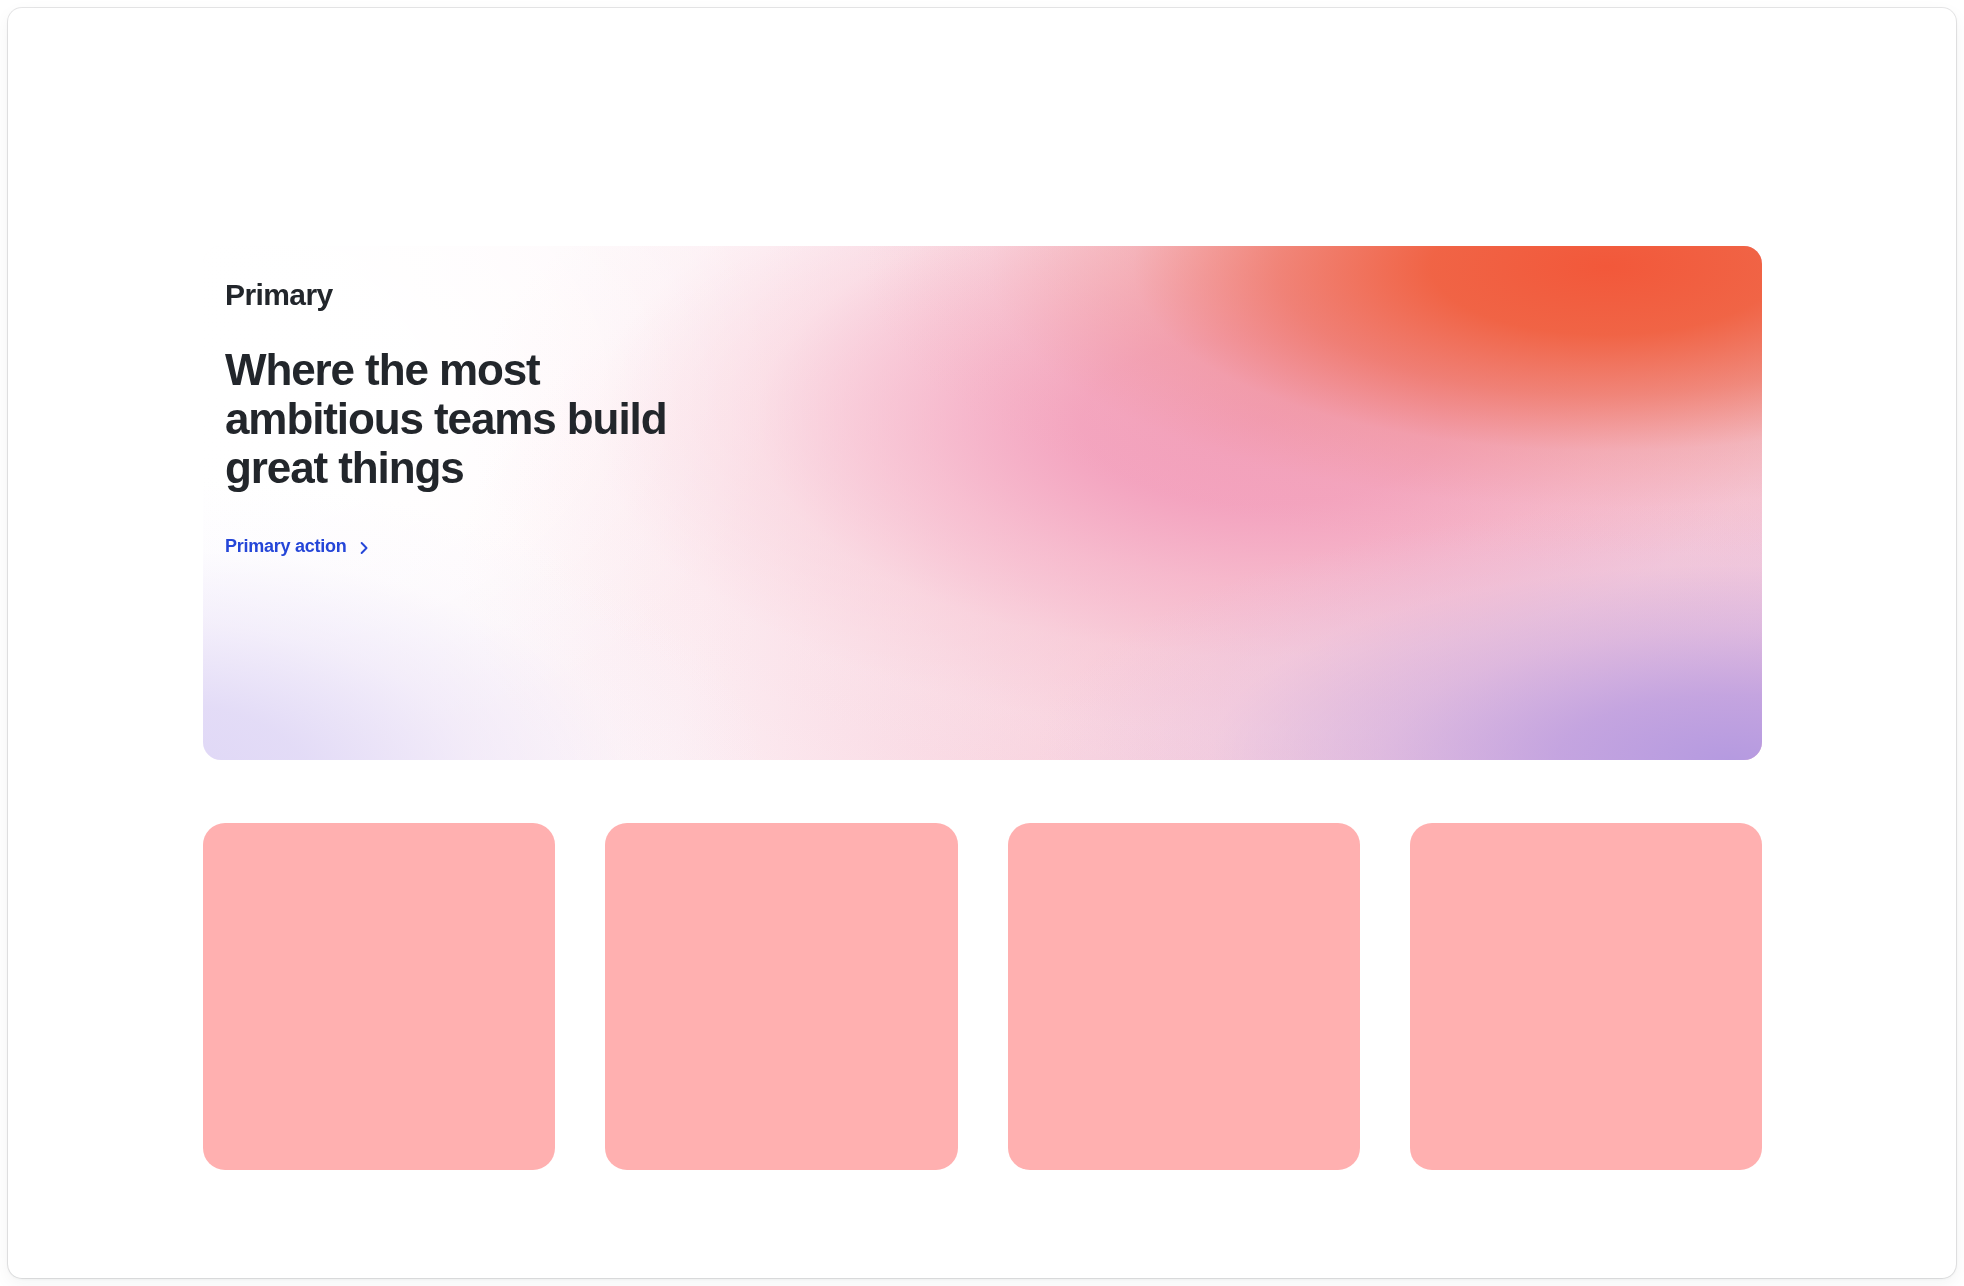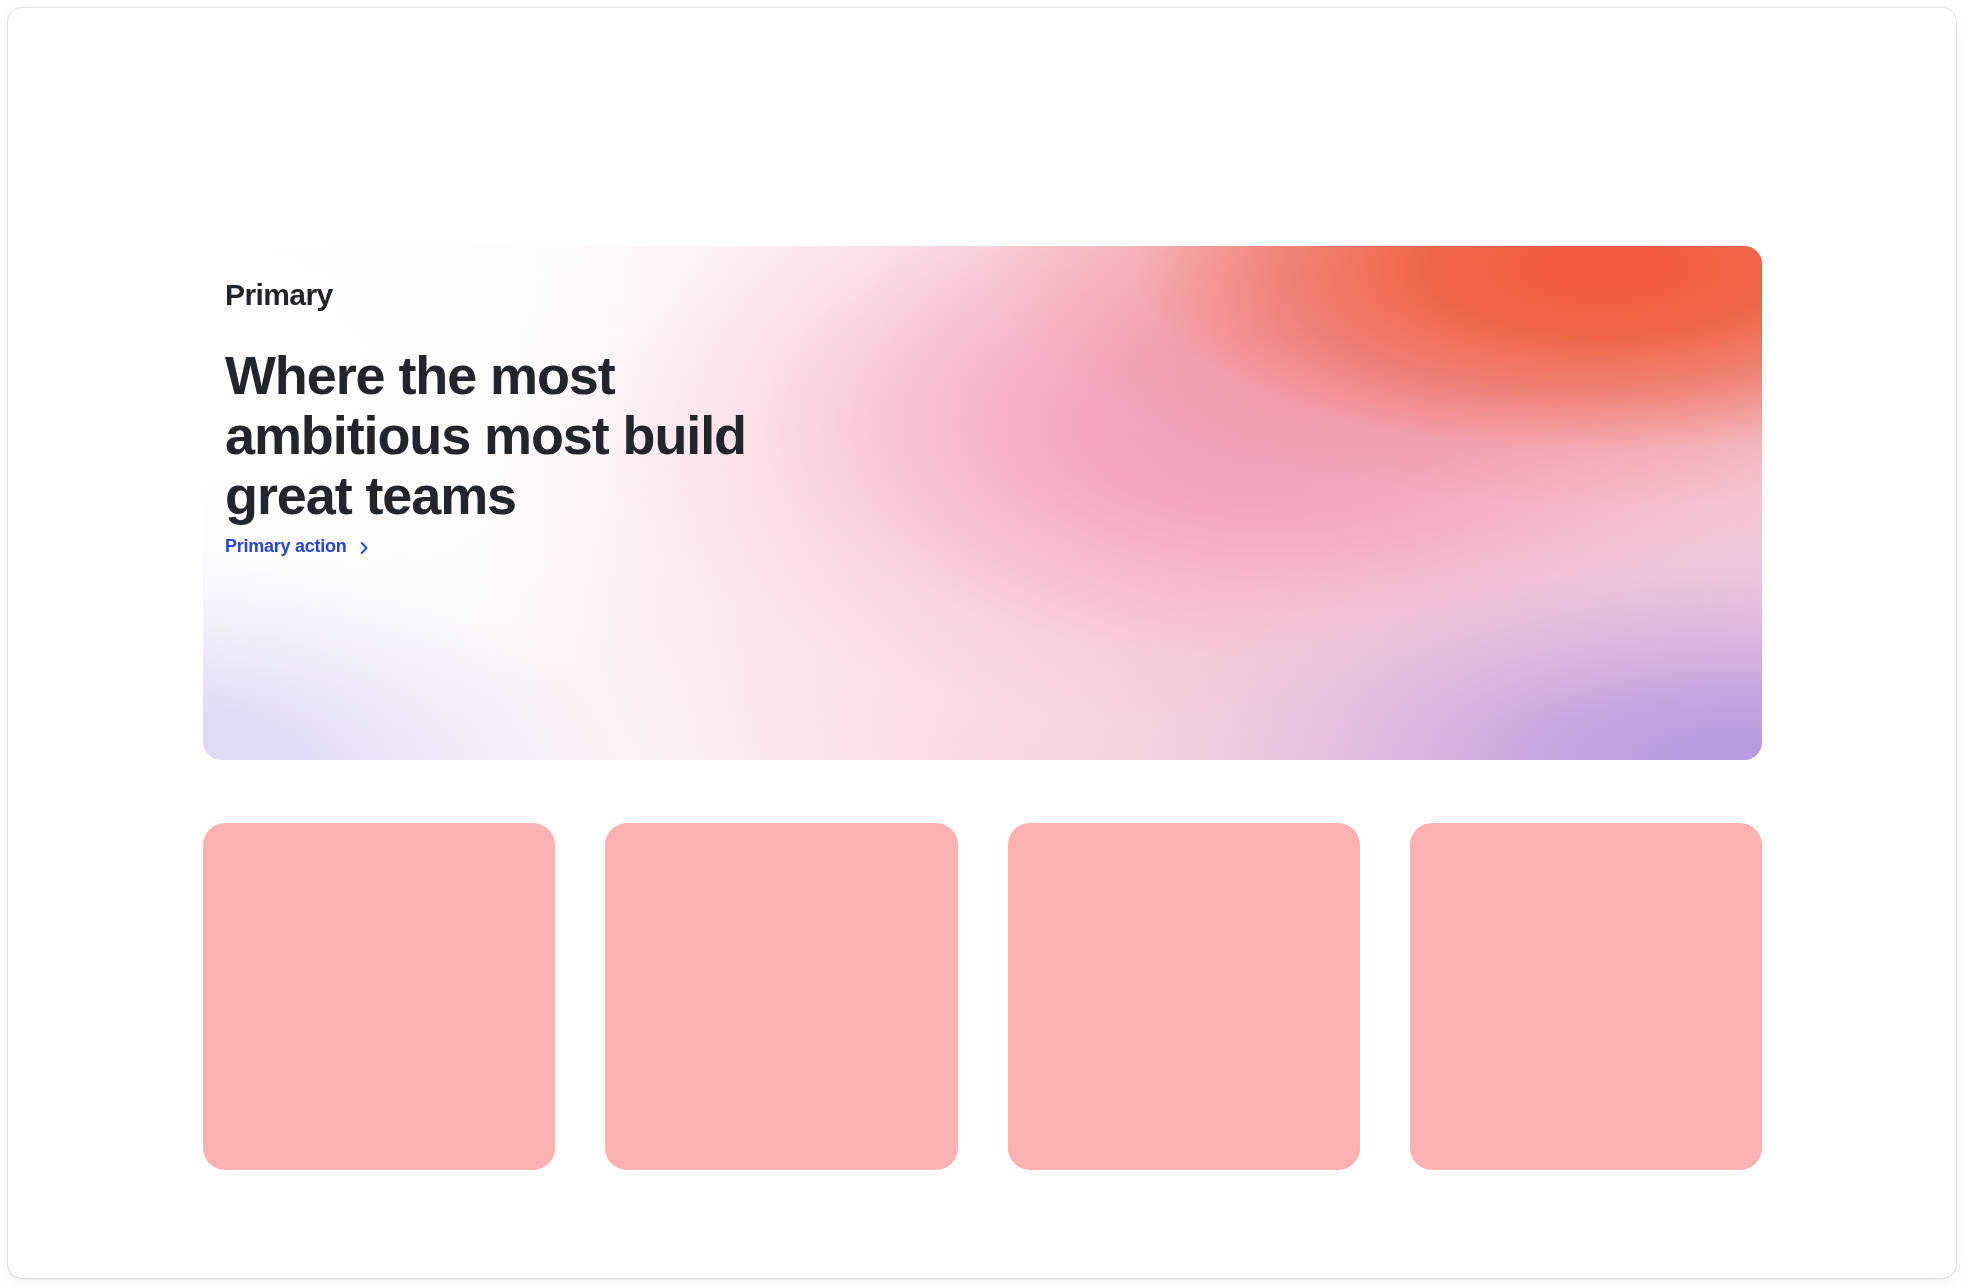--- a/index.html
+++ b/index.html
@@ -108,21 +108,21 @@
     color: #22262b;
     line-height: 1;
   }
 
   #hero-headline {
     position: absolute;
     left: 0;
     top: 100px;
     width: 620px;
     margin: 0;
-    font-size: 54px;
+    font-size: 44px;
     font-weight: 700;
     letter-spacing: -1.1px;
     line-height: 1.11;
     color: #22262b;
   }
   #hero-headline .hl-line { display: block; }
 
   #primary-action-link {
     position: absolute;
     left: 0;
@@ -171,22 +171,22 @@
   <section id="hero-panel">
 
     <div id="hero-gradient"></div>
 
     <div id="hero-content">
 
       <div id="brand-wordmark">Primary</div>
 
       <h1 id="hero-headline">
         <span class="hl-line">Where the most</span>
-        <span class="hl-line">ambitious most build</span>
-        <span class="hl-line">great teams</span>
+        <span class="hl-line">ambitious teams build</span>
+        <span class="hl-line">great things</span>
       </h1>
 
       <a id="primary-action-link" href="#">
         <span>Primary action</span>
         <span class="chevron-right-icon">
           <svg viewBox="0 0 16 16" width="14" height="14" aria-hidden="true">
             <path d="M5.3 2.3 L10.9 8 L5.3 13.7" fill="none" stroke="#2546d8" stroke-width="2.2" stroke-linecap="round" stroke-linejoin="round"></path>
           </svg>
         </span>
       </a>

